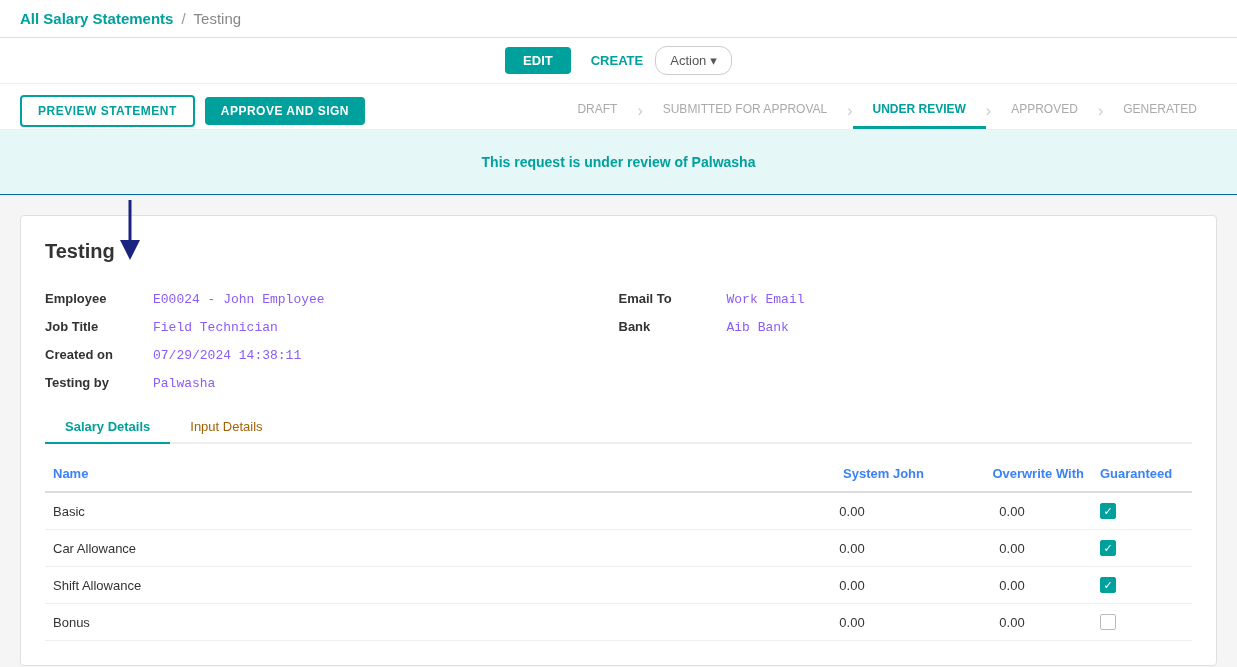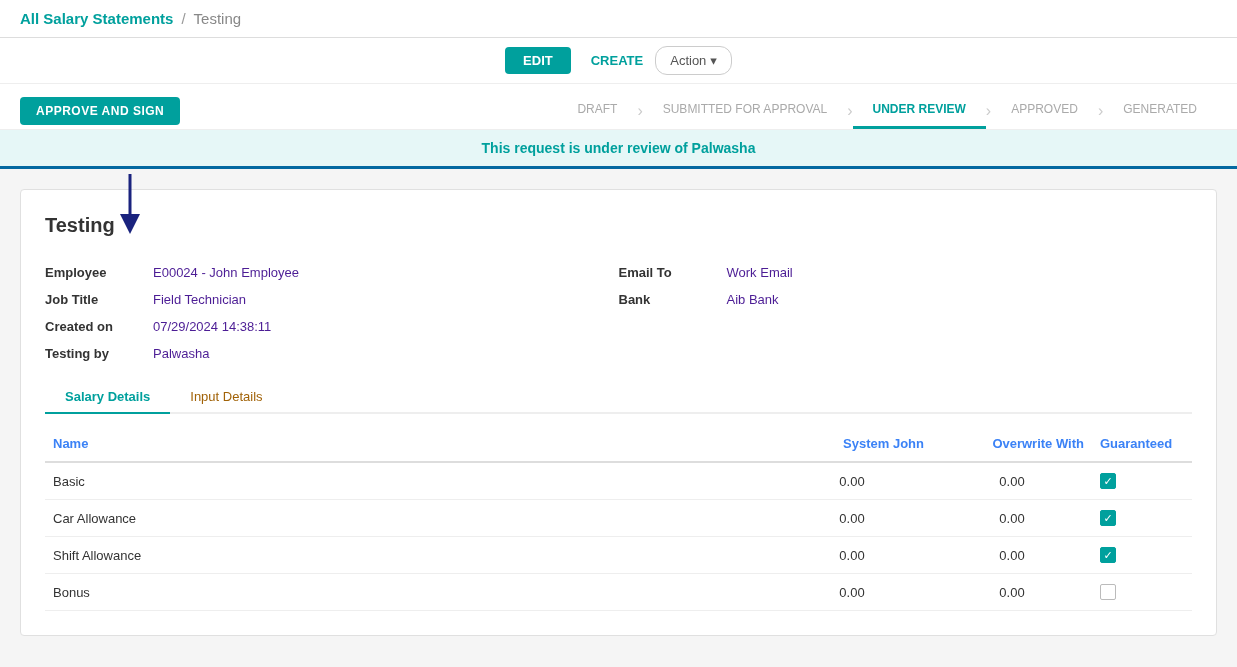--- a/index.html
+++ b/index.html
@@ -131,25 +131,25 @@
       font-weight: 700;
     }
     .step-arrow {
       color: #ccc;
       font-size: 16px;
     }
 
     .review-banner {
       background: #e6f7f7;
       text-align: center;
-      padding: 10px;
+      padding: 24px;
       color: #00a09d;
       font-weight: 600;
       font-size: 14px;
-      border-bottom: 3px solid #0369a1;
+      border-bottom: 1px solid #0369a1;
     }
 
     .main-content {
       padding: 20px;
     }
 
     .form-card {
       background: #fff;
       border: 1px solid #e0e0e0;
       border-radius: 4px;
@@ -185,21 +185,22 @@
 
     .form-label {
       font-weight: 700;
       font-size: 13px;
       min-width: 100px;
       color: #333;
     }
 
     .form-value {
       font-size: 13px;
-      color: #4c1d95;
+      color: #8b5cf6;
+      font-family: Liberation Mono, monospace;
     }
 
     .tabs-row {
       display: flex;
       gap: 0;
       border-bottom: 2px solid #eee;
       margin-bottom: 12px;
       margin-top: 16px;
     }
 
@@ -301,20 +302,21 @@
   <div>
     <button class="btn-action">
       <span>Action</span>
       <span>▾</span>
     </button>
   </div>
 </div>
 
 <div class="workflow-bar">
   <div class="workflow-left">
+    <button class="btn-preview">PREVIEW STATEMENT</button>
     <button class="btn-approve">APPROVE AND SIGN</button>
   </div>
   <div class="workflow-steps">
     <span class="step">DRAFT</span>
     <span class="step-arrow">›</span>
     <span class="step">SUBMITTED FOR APPROVAL</span>
     <span class="step-arrow">›</span>
     <span class="step active">UNDER REVIEW</span>
     <span class="step-arrow">›</span>
     <span class="step">APPROVED</span>

